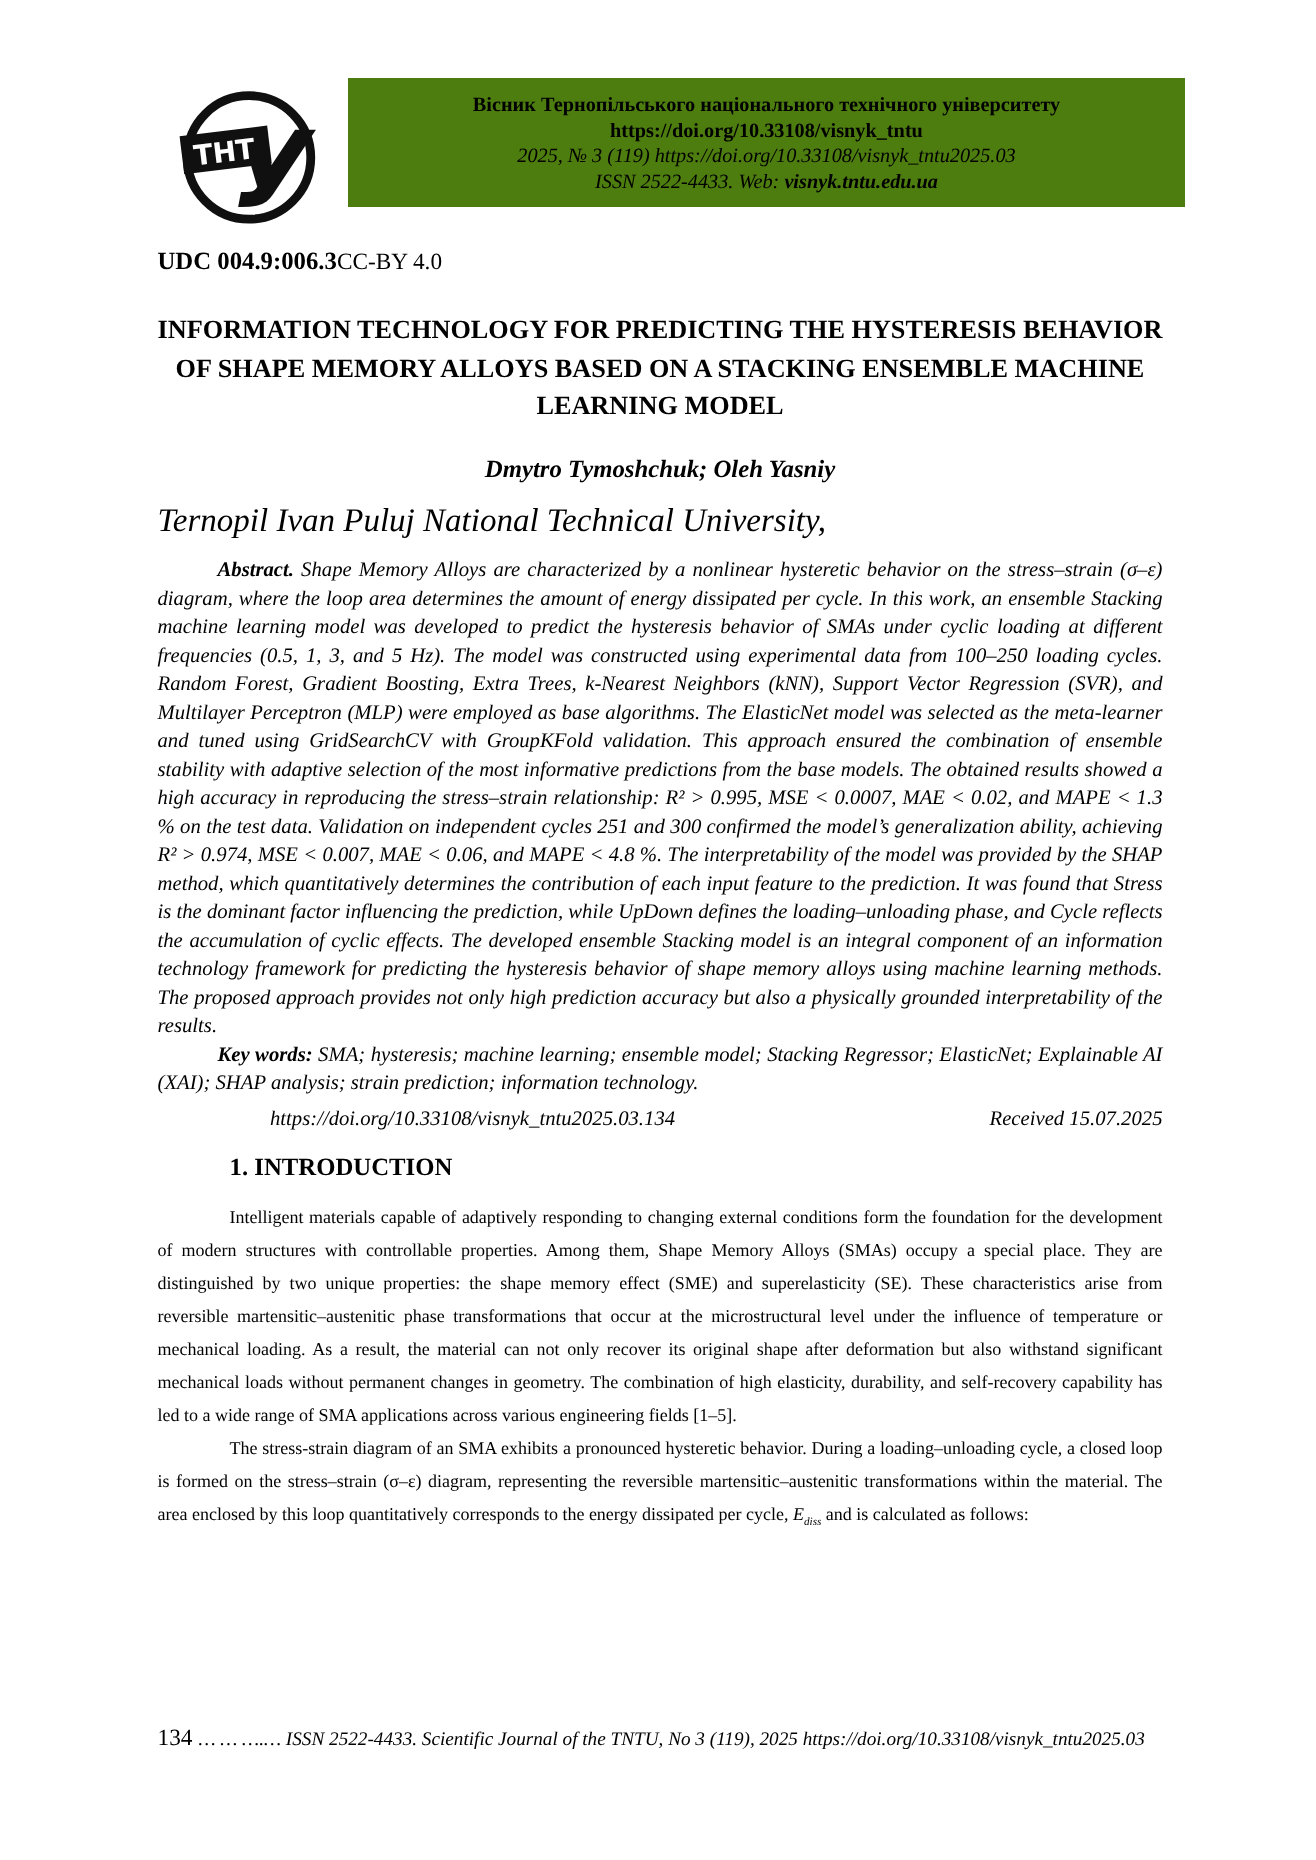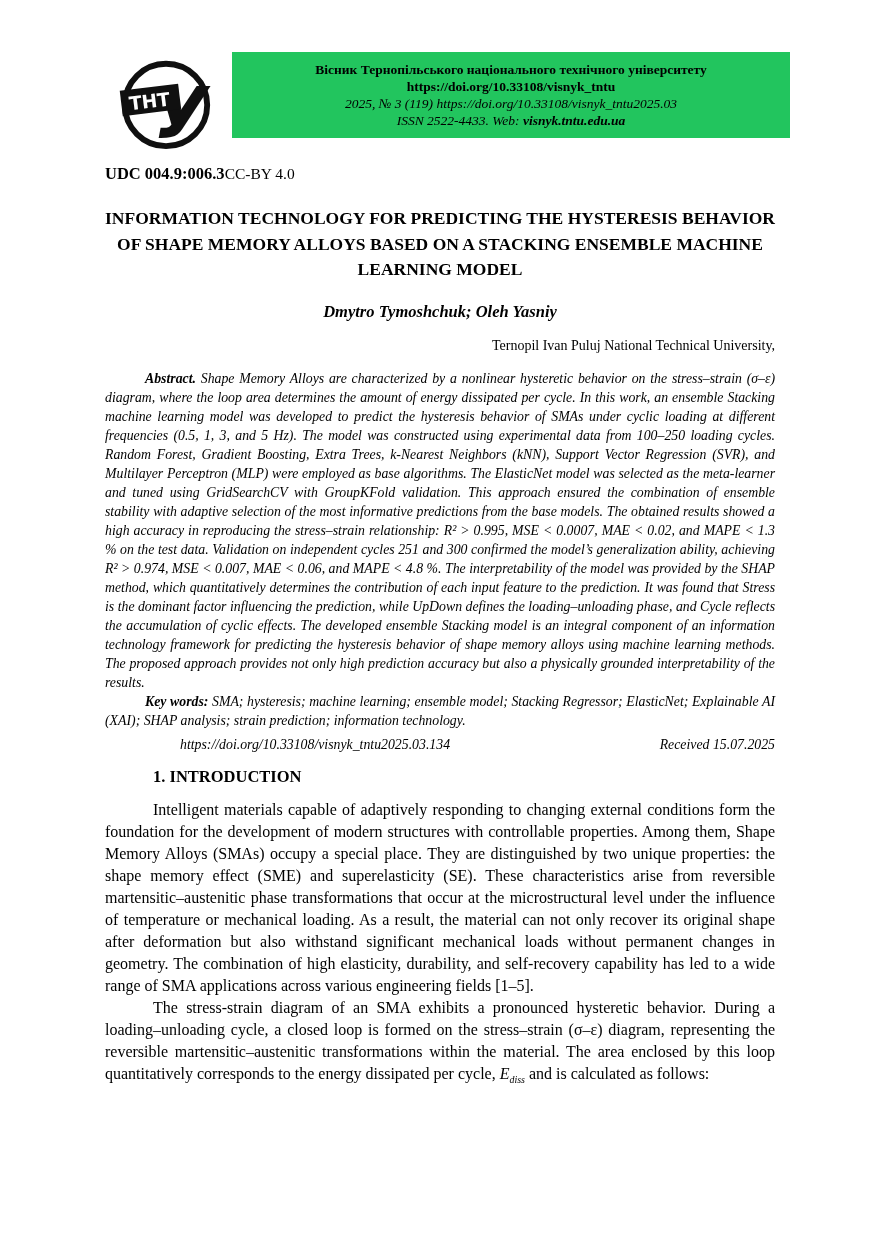--- a/index.html
+++ b/index.html
@@ -7,43 +7,43 @@
   .page {
     width: 877px; height: 1240px; position: relative; overflow: hidden;
     background: #ffffff; color: #000000;
     font-family: "Liberation Serif", "DejaVu Serif", serif;
     padding: 52px 102px 0 105px;
   }
   
   .header-row { display: flex; gap: 16px; align-items: flex-start; margin-left: 13px; margin-right: -15px; }
   .logo-svg { width: 98px; height: 102px; flex: none; display: block; }
   .header-box {
-    flex: 1; background: #22c55e; min-height: 86px;
+    flex: 1; background: #4d7c0f; min-height: 86px;
     padding: 9px 8px 8px; text-align: center;
     font-size: 13.5px; line-height: 17px;
   }
   .hb-bold { font-weight: bold; }
   .hb-italic { font-style: italic; }
   .hb-bold-italic { font-weight: bold; font-style: italic; }
   
   .udc-row { display: flex; justify-content: flex-start; align-items: baseline; margin-top: 10px; line-height: 20px; }
   .udc { font-weight: bold; font-size: 16.5px; }
   .license { font-size: 15.5px; }
   
   .title { margin-top: 22px; text-align: center; font-weight: bold; font-size: 17.5px; line-height: 25.5px; }
   .authors { margin-top: 18px; text-align: center; font-weight: bold; font-size: 16.5px; line-height: 22px; font-style: italic; }
-  .affiliation { margin-top: 12px; text-align: right; font-size: 14px; line-height: 22.5px; }
+  .affiliation { margin-top: 12px; text-align: left; font-style: italic; font-size: 22px; line-height: 22.5px; }
   
   .abstract, .keywords { font-style: italic; font-size: 13.8px; line-height: 19px; text-align: justify; text-indent: 40px; }
   .abstract { margin-top: 12px; }
   .abstract b, .keywords b { font-weight: bold; }
   .doi-row { display: flex; justify-content: space-between; margin-top: 6px; padding-left: 75px; font-style: italic; font-size: 13.8px; line-height: 18px; }
   
   .section-heading { margin-top: 12px; font-weight: bold; font-size: 16.5px; line-height: 21px; text-indent: 48px; }
-  .body-para { font-size: 16px; line-height: 22px; text-align: justify; text-indent: 48px; }
+  .body-para { font-size: 12px; line-height: 22px; text-align: justify; text-indent: 48px; }
   .body-para.first { margin-top: 12px; }
   .body-para sub { font-size: 0.62em; }
   
   .footer { position: absolute; left: 105px; right: 102px; top: 1150px; font-style: italic; font-size: 12.8px; white-space: nowrap; }
   .footer .pagenum { font-style: normal; font-size: 15.5px; margin-right: 4px; }
 </style>
 </head>
 <body>
 
 <div class="page">
@@ -86,14 +86,17 @@
     <span>https://doi.org/10.33108/visnyk_tntu2025.03.134</span>
     <span>Received 15.07.2025</span>
   </div>
 
   <h2 class="section-heading">1. INTRODUCTION</h2>
 
   <p class="body-para first">Intelligent materials capable of adaptively responding to changing external conditions form the foundation for the development of modern structures with controllable properties. Among them, Shape Memory Alloys (SMAs) occupy a special place. They are distinguished by two unique properties: the shape memory effect (SME) and superelasticity (SE). These characteristics arise from reversible martensitic–austenitic phase transformations that occur at the microstructural level under the influence of temperature or mechanical loading. As a result, the material can not only recover its original shape after deformation but also withstand significant mechanical loads without permanent changes in geometry. The combination of high elasticity, durability, and self-recovery capability has led to a wide range of SMA applications across various engineering fields [1–5].</p>
 
   <p class="body-para"><span>The stress-strain diagram of an SMA exhibits a pronounced hysteretic behavior. During a loading–unloading cycle, a closed loop is formed on the stress–strain (σ–ε) diagram, representing the reversible martensitic–austenitic transformations within the material. The area enclosed by this loop quantitatively corresponds to the energy dissipated per cycle, </span><i><span>E</span><sub>diss</sub></i><span> and is calculated as follows:</span></p>
 
+  <div class="footer">
+    <span class="pagenum">134</span><span>… … ….…</span> <span>ISSN 2522-4433. Scientific Journal of the TNTU, No 3 (119), 2025 https://doi.org/10.33108/visnyk_tntu2025.03</span>
+  </div>
 
 </div>
 
 </body></html>

